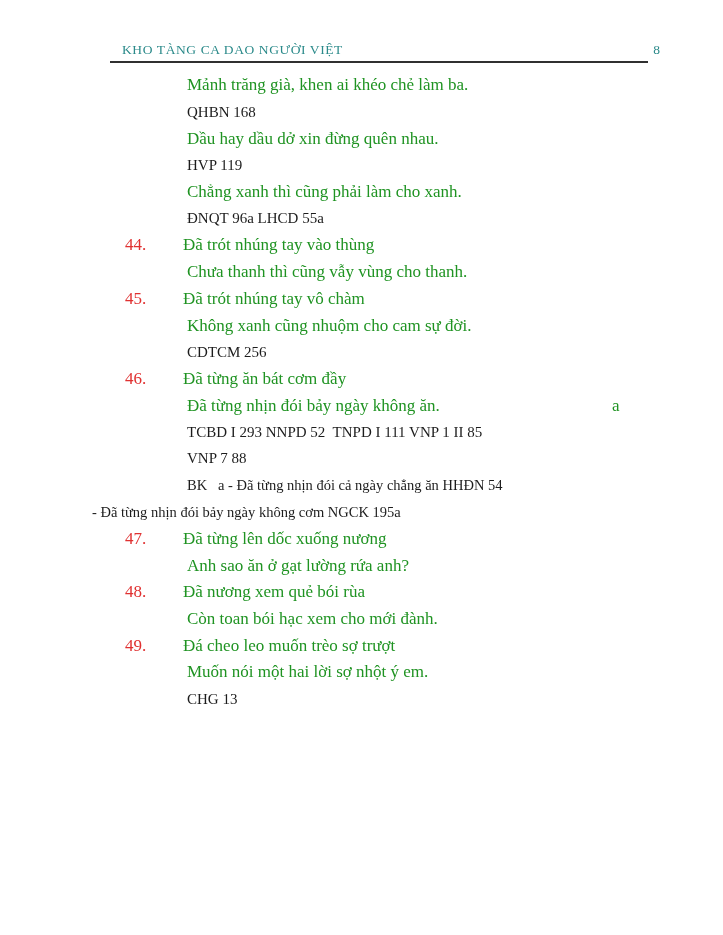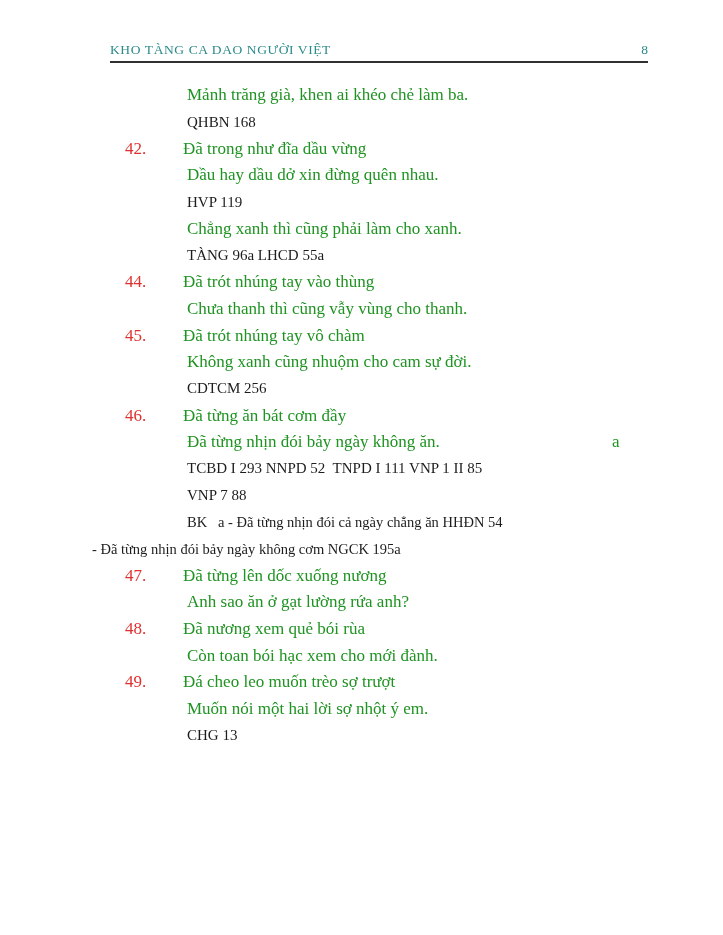--- a/index.html
+++ b/index.html
@@ -7,36 +7,36 @@
     width:723px;height:935px;
     background:#ffffff;
     font-family:"Liberation Serif","DejaVu Serif",serif;
     position:relative;
     overflow:hidden;
   }
   .page{position:absolute;inset:0;}
 
   
   .header{
-    position:absolute;top:38px;left:110px;width:538px;height:20px;
+    position:absolute;top:38px;left:122px;width:538px;height:20px;
     display:flex;justify-content:space-between;align-items:flex-end;
   }
   .header .title{
     color:#2b8a8a;font-size:13.5px;letter-spacing:0.6px;font-weight:normal;
   }
   .header .pagenum{
     color:#2b8a8a;font-size:13.5px;
   }
   .rule{
     position:absolute;top:61px;left:110px;width:538px;height:2px;
     background:#303030;
   }
 
   
-  .content{position:absolute;top:82px;left:0;width:723px;}
+  .content{position:absolute;top:72px;left:0;width:723px;}
   .row{
     position:relative;height:26.7px;width:723px;
     display:flex;align-items:center;
   }
   .row .txt{white-space:pre;}
   .verse .txt{color:#1f9322;font-size:17px;}
   .v1 .txt{margin-left:183px;}
   .v2 .txt{margin-left:187px;}
   .num{
     position:absolute;left:125px;top:50%;transform:translateY(-50%);
@@ -65,35 +65,31 @@
   </div>
   <div class="rule"></div>
 
   <div class="content" id="content">
       <div class="row verse v2">
         <span class="txt">Mảnh trăng già, khen ai khéo chẻ làm ba.</span>
       </div>
       <div class="row ref">
         <span class="txt">QHBN 168</span>
       </div>
-      <div class="row verse v1">
-        <span class="num">42.</span>
-        <span class="txt">Đã trong như đĩa dầu vừng</span>
-      </div>
       <div class="row verse v2">
         <span class="txt">Dầu hay dầu dở xin đừng quên nhau.</span>
       </div>
       <div class="row ref">
         <span class="txt">HVP 119</span>
       </div>
       <div class="row verse v2">
         <span class="txt">Chẳng xanh thì cũng phải làm cho xanh.</span>
       </div>
       <div class="row ref">
-        <span class="txt">TÀNG 96a LHCD 55a</span>
+        <span class="txt">ĐNQT 96a LHCD 55a</span>
       </div>
       <div class="row verse v1">
         <span class="num">44.</span>
         <span class="txt">Đã trót nhúng tay vào thùng</span>
       </div>
       <div class="row verse v2">
         <span class="txt">Chưa thanh thì cũng vẫy vùng cho thanh.</span>
       </div>
       <div class="row verse v1">
         <span class="num">45.</span>

